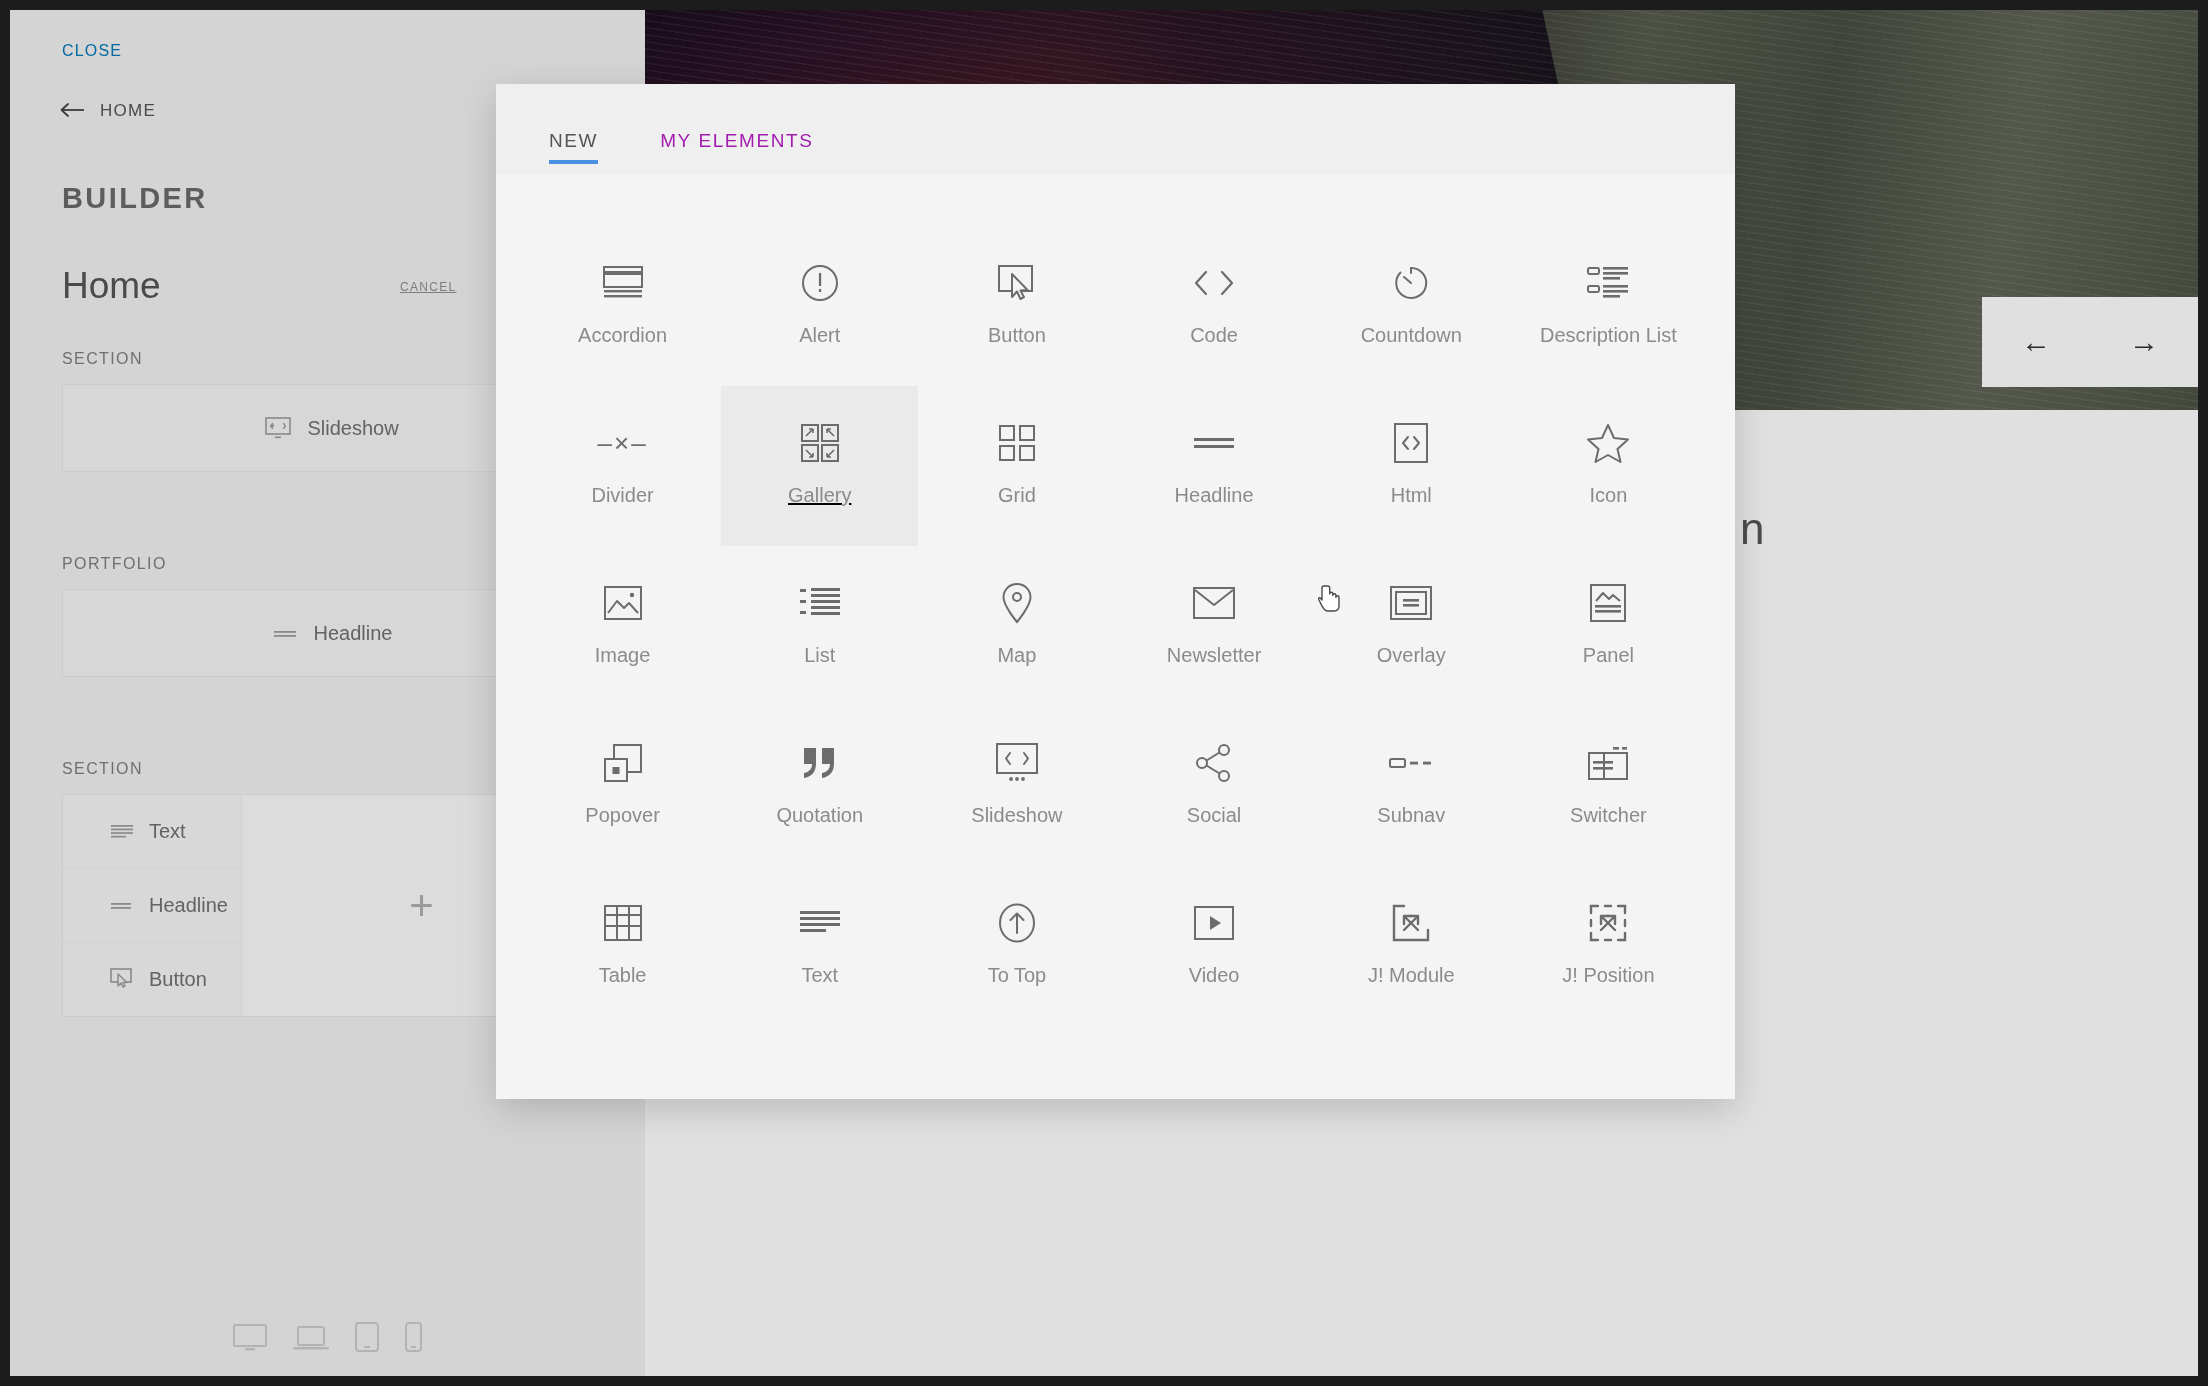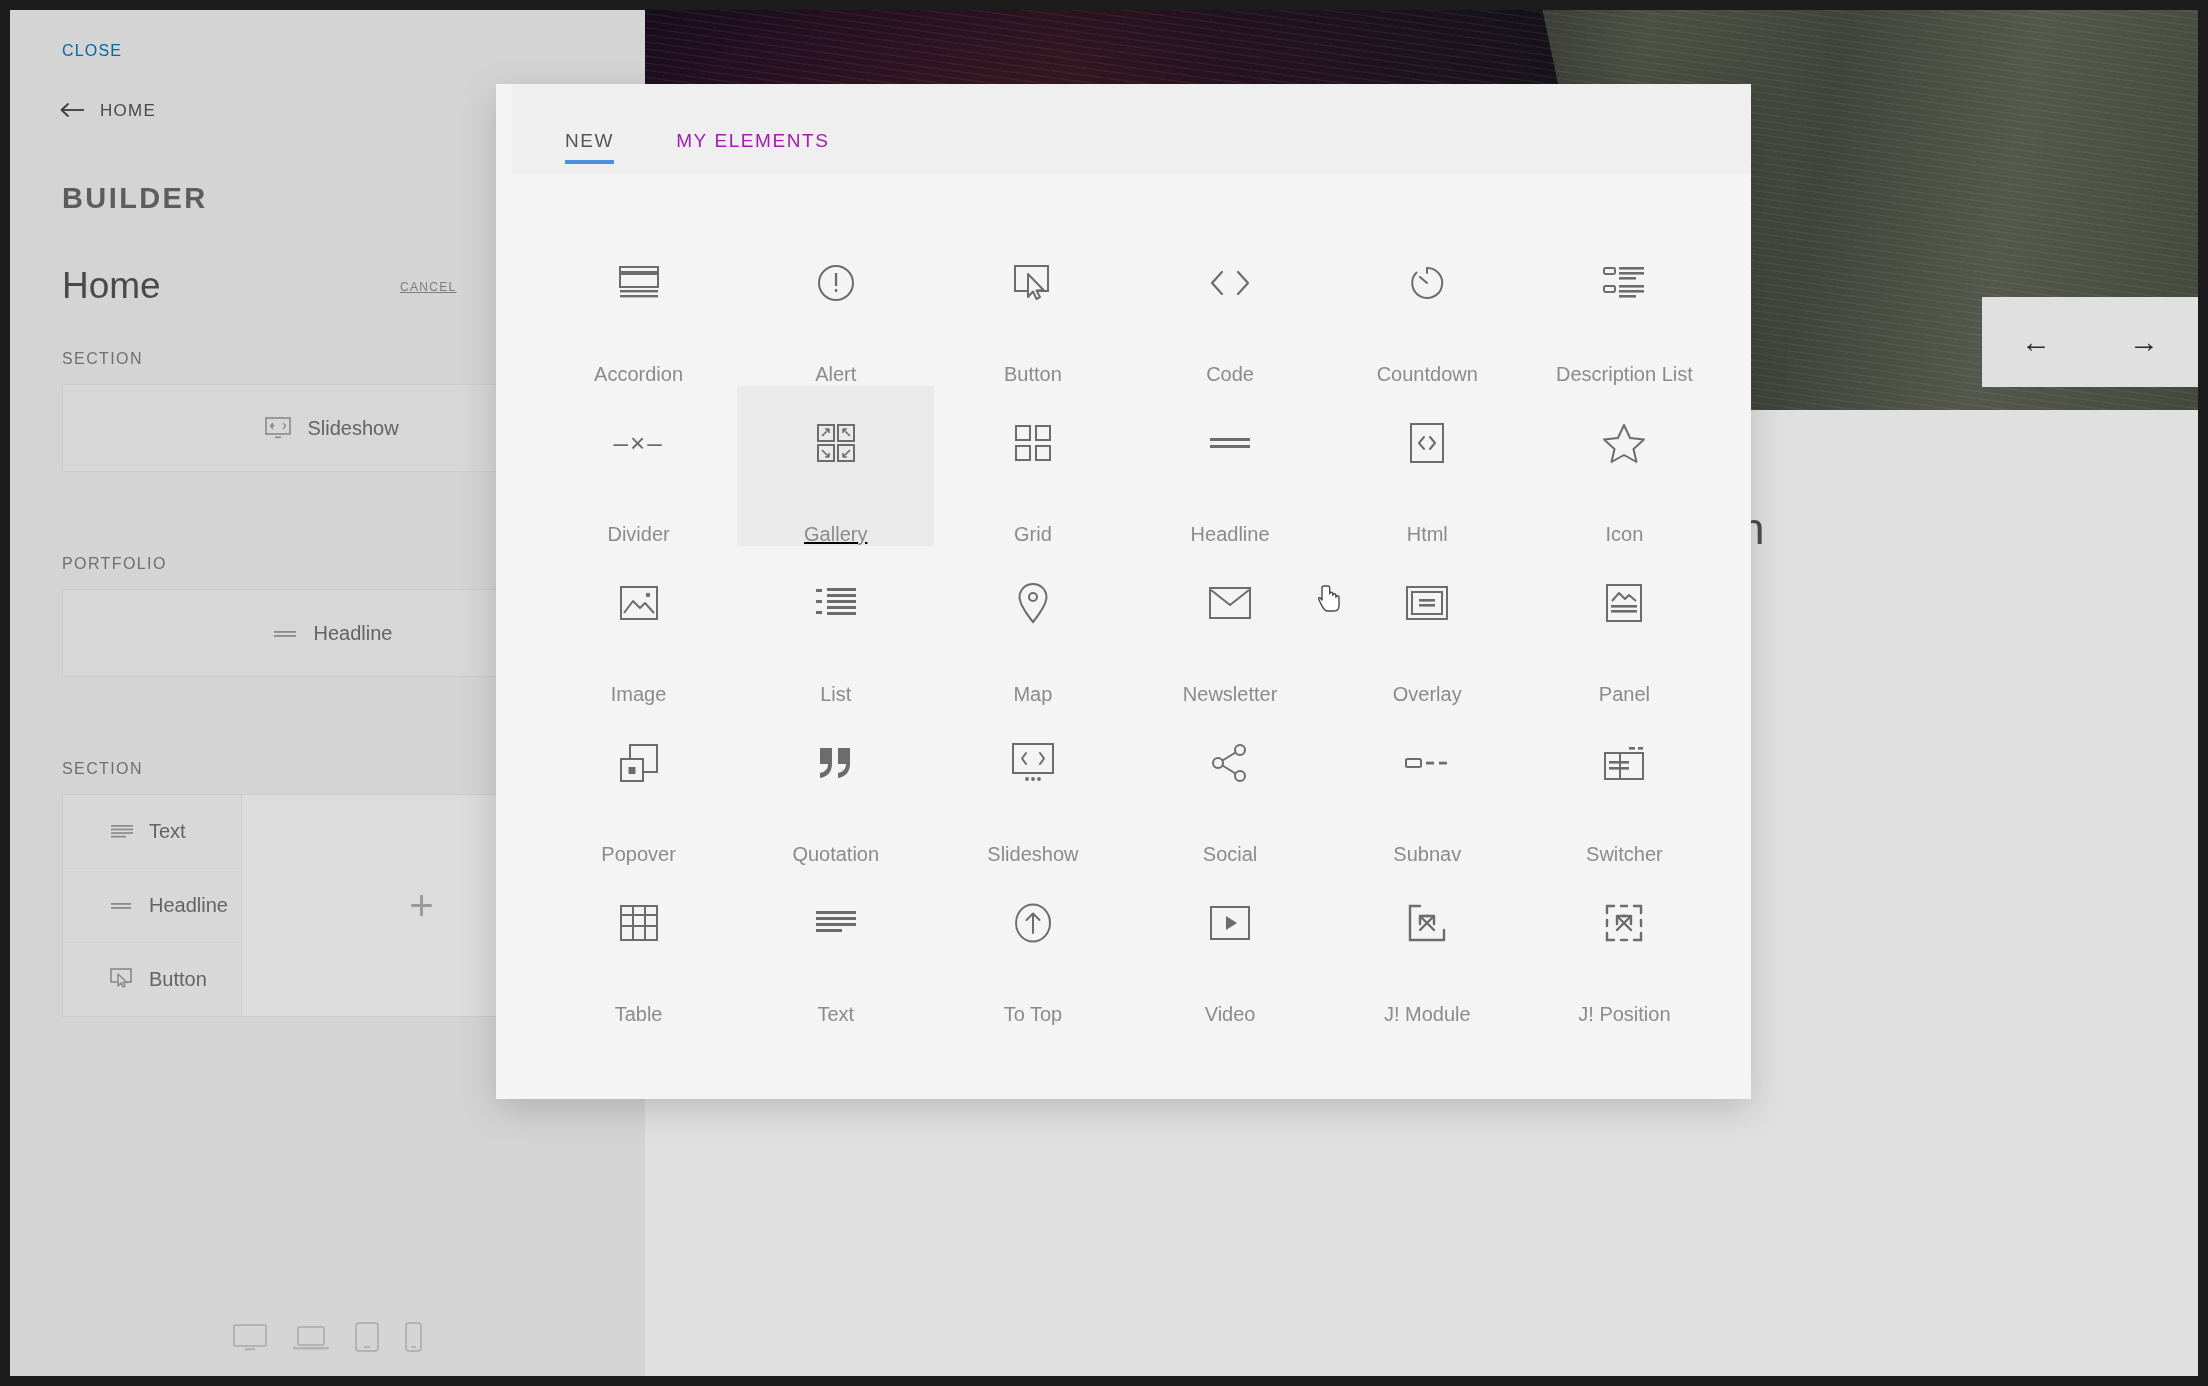--- a/index.html
+++ b/index.html
@@ -117,21 +117,20 @@
     display:flex;align-items:flex-end;justify-content:center;gap:26px;
     color:#b3b3b3;
   }
   .devicebar svg{display:block;}
 
   
   .modal{
     position:absolute;left:486px;top:74px;width:1239px;height:1015px;
     background:#f4f4f4;
     box-shadow:0 10px 34px rgba(0,0,0,.17);
-    padding-left:16px;
   }
   .modal-head{
     height:90px;background:#efefef;
     display:flex;align-items:flex-end;padding-left:53px;gap:62px;
   }
   .tab{
     position:relative;padding-bottom:22px;
     font-size:19px;letter-spacing:1.6px;color:#a21caf;
   }
   .tab.active{color:#555;}
@@ -139,21 +138,21 @@
     content:"";position:absolute;left:0;bottom:10px;width:100%;height:4px;
     background:#4a90e2;
   }
   .grid{
     padding:52px 28px 0 28px;
     display:grid;grid-template-columns:repeat(6,1fr);
     row-gap:0;
   }
   .cell{
     height:160px;
-    display:flex;flex-direction:column;align-items:center;justify-content:space-between;
+    display:flex;flex-direction:column;align-items:center;justify-content:flex-start;
     padding-top:26px;box-sizing:border-box;
   }
   .cell.sel{background:#eaeaea;text-decoration:underline;}
   .cell .glyph{
     height:62px;display:flex;align-items:center;justify-content:center;color:#6c6c6c;
   }
   .cell .lbl{
     margin-top:10px;font-size:20px;color:#8b8b8b;white-space:nowrap;
   }
   .cell .glyph svg{display:block;}

